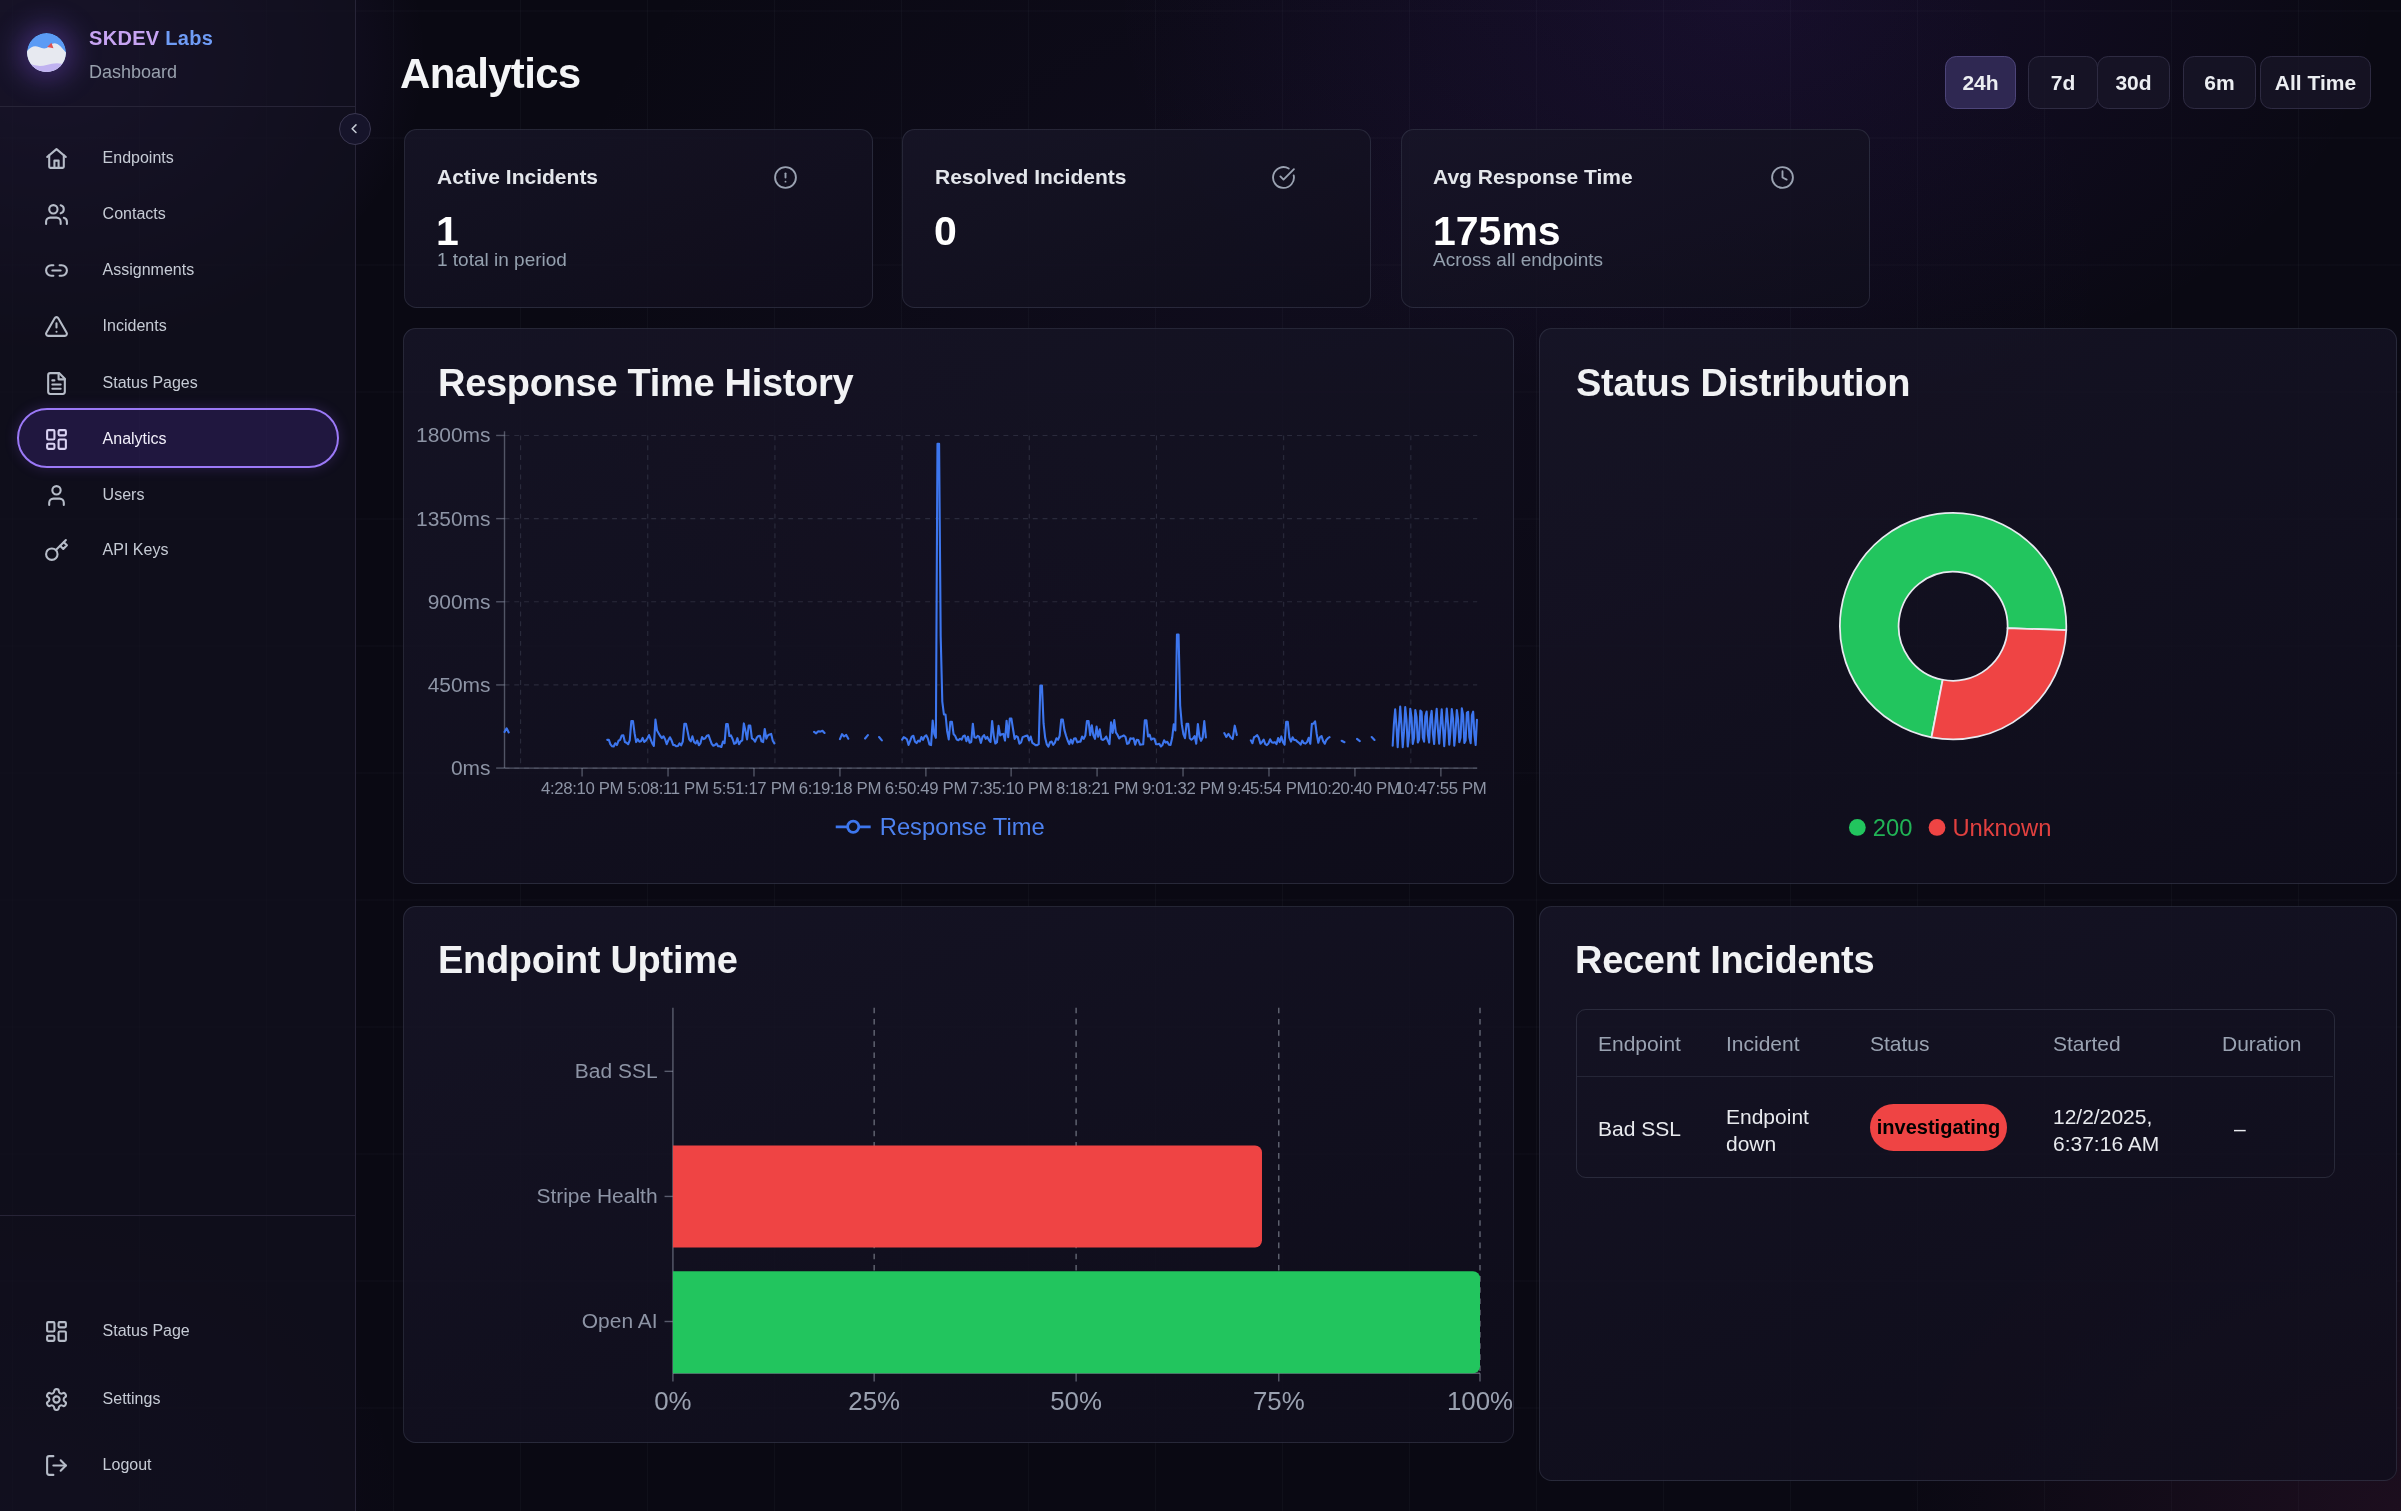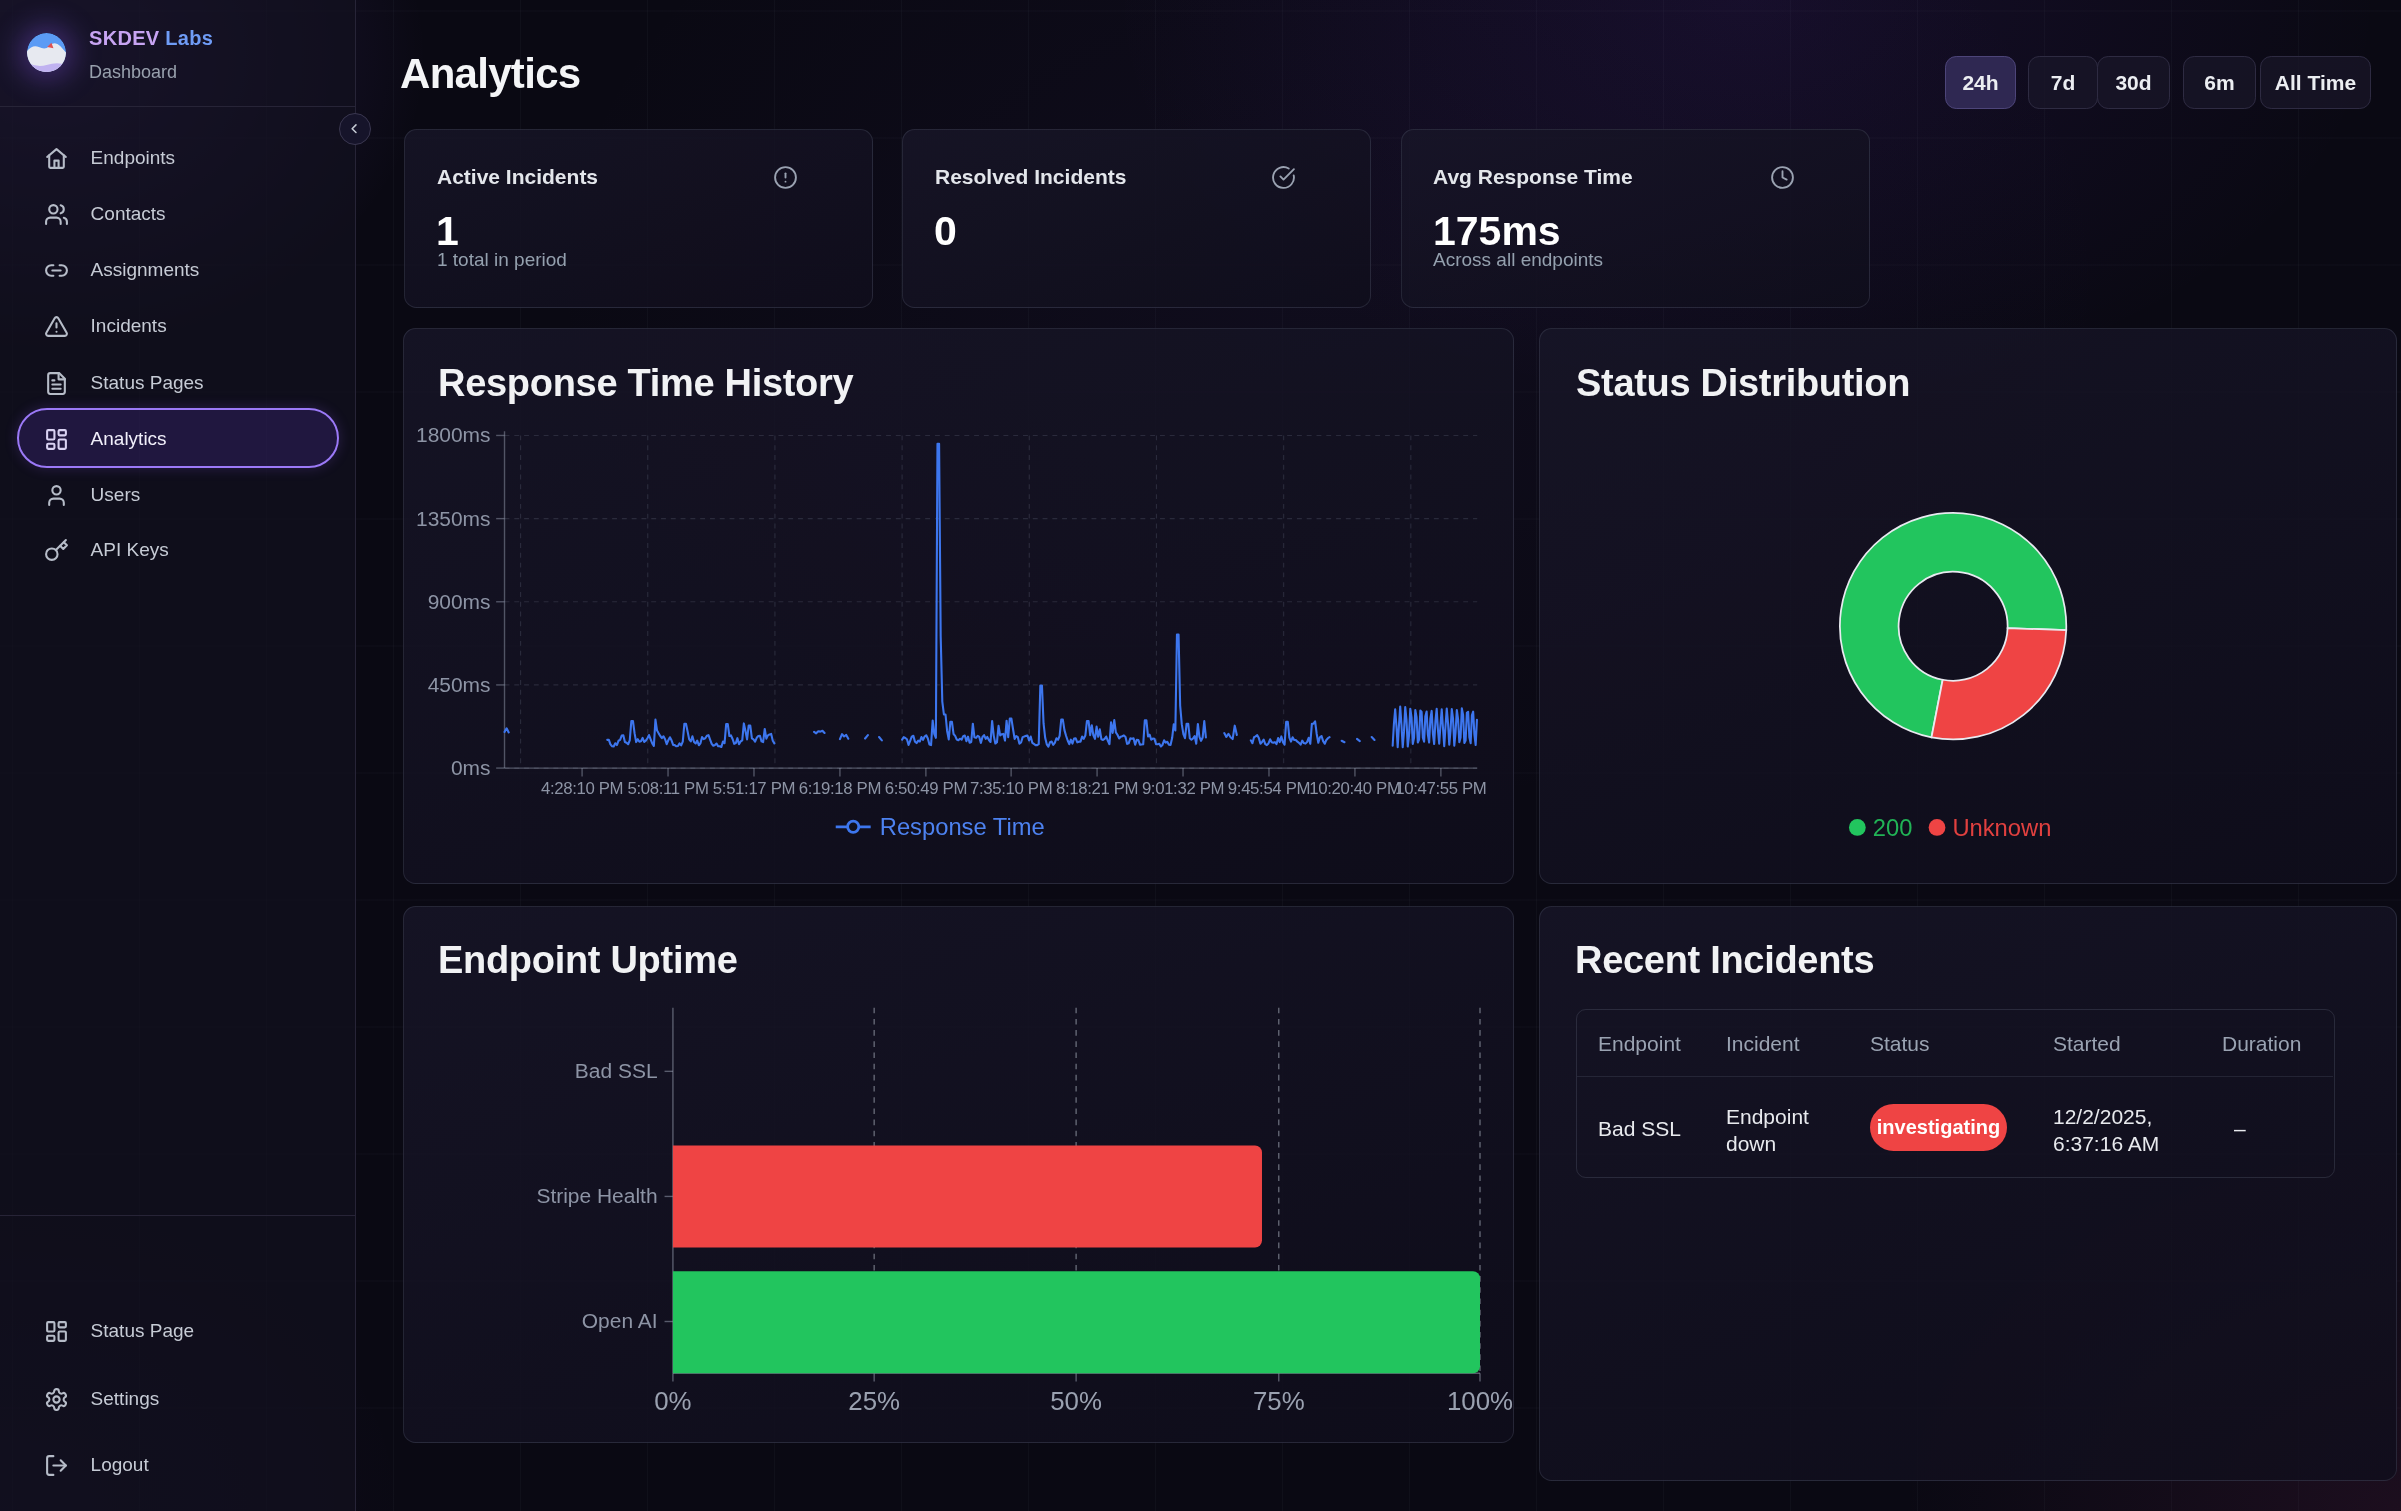--- a/index.html
+++ b/index.html
@@ -19,21 +19,21 @@
  background:rgba(18,16,30,0.72); border-right:1.4px solid #272437; }
 #sbdiv1 { position:absolute; left:0; top:106px; width:356px; height:1.4px; background:#272437; }
 #sbdiv2 { position:absolute; left:0; top:1215px; width:356px; height:1.4px; background:#272437; }
 #logo { position:absolute; left:27px; top:33px; width:39px; height:39px; border-radius:50%;
  box-shadow:0 0 28px 7px rgba(139,92,246,0.35); overflow:hidden; }
 .brand { position:absolute; left:89px; top:27px; font-size:20px; font-weight:bold; color:#c7a4f2; letter-spacing:0.3px; }
 .brand b { color:#6f9cf6; }
 .sub { position:absolute; left:89px; top:62px; font-size:18px; color:#98a0ad; }
 .nav { position:absolute; left:43px; height:26.6px; display:flex; align-items:center; }
 .nico { width:26.6px; display:flex; align-items:center; justify-content:center; }
-.nlab { margin-left:21px; font-size:19px; color:#c6cbd5; }
+.nlab { margin-left:33px; font-size:16px; color:#c6cbd5; }
 .navpill { position:absolute; left:17px; width:322px; height:60px; border-radius:30px;
  background:rgba(124,77,255,0.16); border:2.1px solid #9b79f7; box-shadow:0 0 12.6px rgba(139,92,246,0.22); }
 #userpill { position:absolute; left:22.4px; top:1238px; width:312px; height:55px; border-radius:27px;
  background:rgba(139,92,246,0.13); border:1.4px solid rgba(167,139,250,0.45); display:flex; align-items:center; }
 #userpill .nlab { margin-left:18px; color:#d6dae2; font-size:21px; }
 #collapse { position:absolute; left:339px; top:113px; width:32px; height:32px; border-radius:50%;
  background:#16142a; border:1.4px solid #3a3750; color:#c6cbd5; display:flex; align-items:center; justify-content:center; z-index:5; }
 h1 { position:absolute; left:400px; top:50px; font-size:42px; font-weight:bold; color:#f4f5f7; letter-spacing:-0.7px; }
 .tbtn { position:absolute; top:56px; height:53px; border-radius:11.2px; background:rgba(26,23,42,0.7);
  border:1.4px solid #2e2b42; color:#eceef2; font-size:21px; font-weight:600; display:flex; align-items:center; justify-content:center; }
@@ -42,21 +42,21 @@
  border:1.4px solid rgba(148,163,184,0.16); border-radius:12.6px; }
 .ctitle { position:absolute; font-size:21px; font-weight:600; color:#e3e6eb; }
 .bigtitle { position:absolute; font-size:38px; font-weight:bold; color:#f1f2f4; letter-spacing:-0.3px; }
 .statnum { position:absolute; font-size:41px; font-weight:bold; color:#ffffff; }
 .statsub { position:absolute; font-size:19px; color:#94a0ae;text-align:center; }
 .sicon { position:absolute; }
 svg text { font-family:"Liberation Sans",sans-serif; }
 .hdr { position:absolute; font-size:21px; color:#9aa3b2; }
 .cell { position:absolute; font-size:21px; color:#e8eaee; }
 #pill-inv { position:absolute; left:1870px; top:1104px; width:137px; height:47px; border-radius:24px;
- background:#ef4444; color:#ffffff; font-size:20px; font-weight:bold; display:flex; align-items:center; justify-content:center; }
+ background:#ef4444; color:#000000; font-size:20px; font-weight:bold; display:flex; align-items:center; justify-content:center; }
 </style></head>
 <body>
 <div id="page">
 <div id="grid"></div>
 
 <h1>Analytics</h1>
 <div class="tbtn sel" style="left:1945px;width:71px">24h</div>
 <div class="tbtn" style="left:2028px;width:70px">7d</div>
 <div class="tbtn" style="left:2097px;width:73px">30d</div>
 <div class="tbtn" style="left:2183px;width:73px">6m</div>

